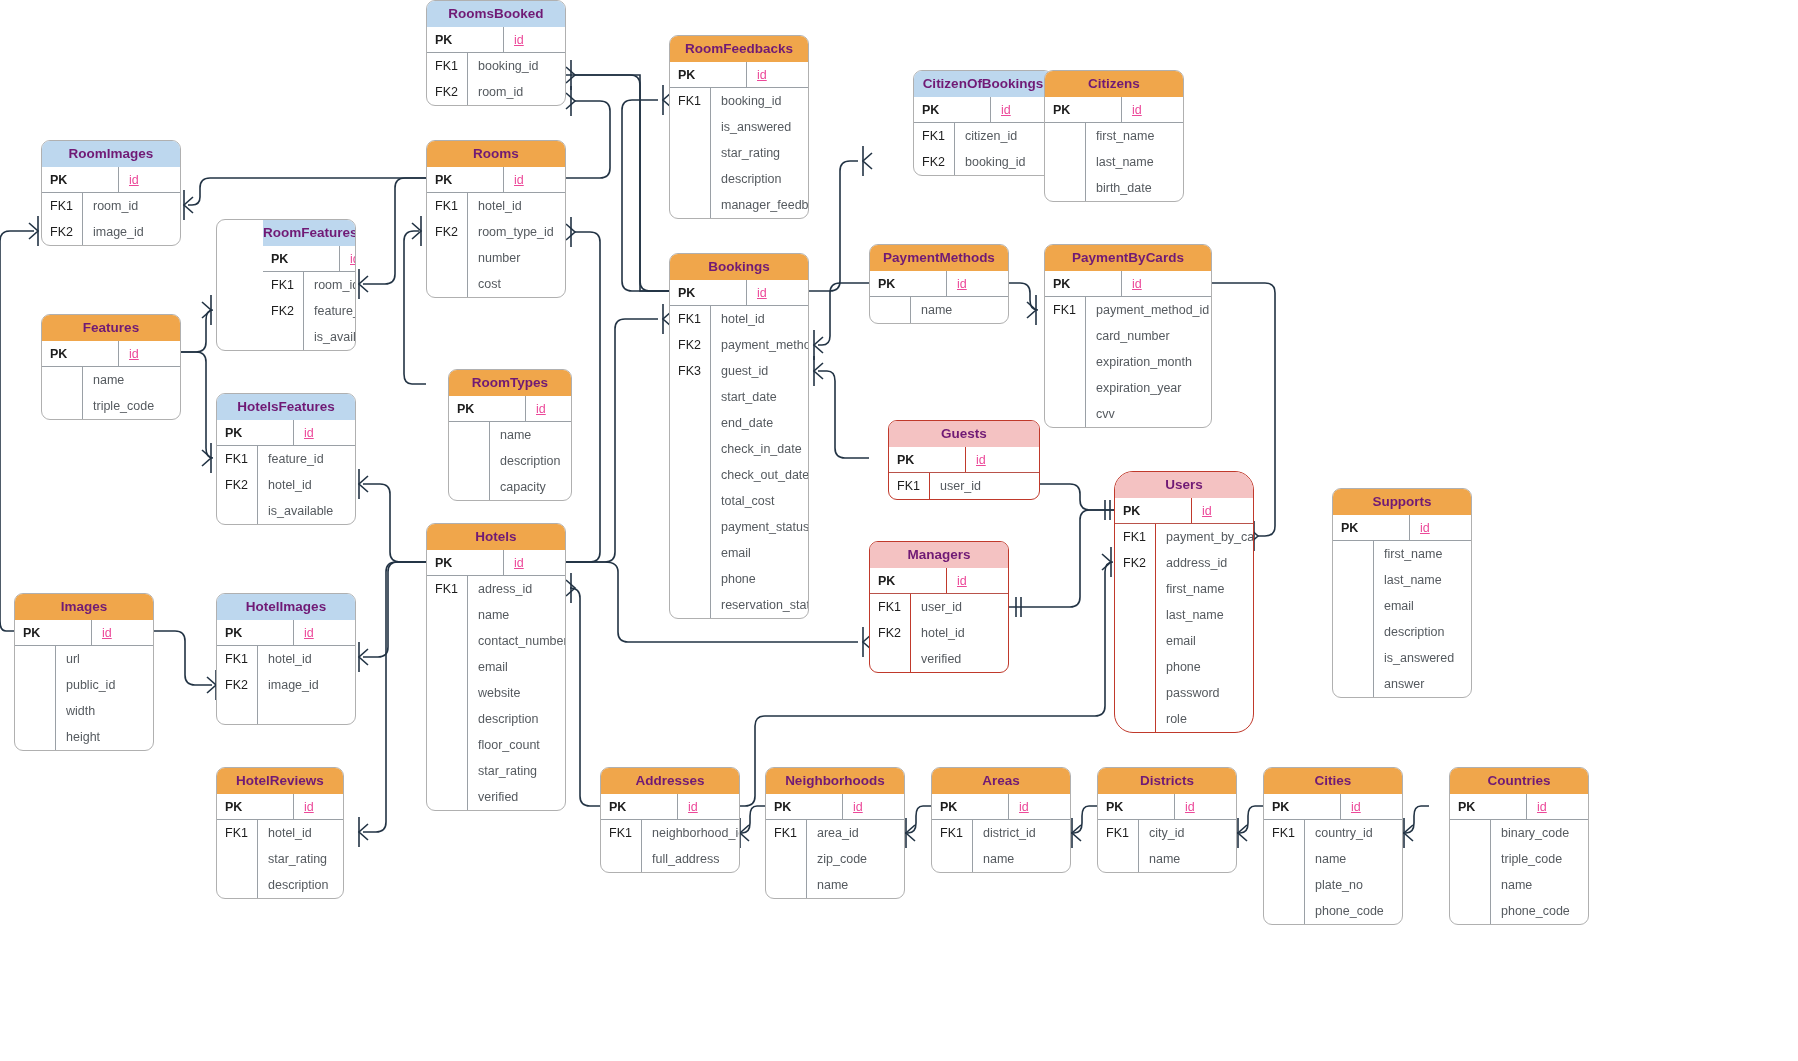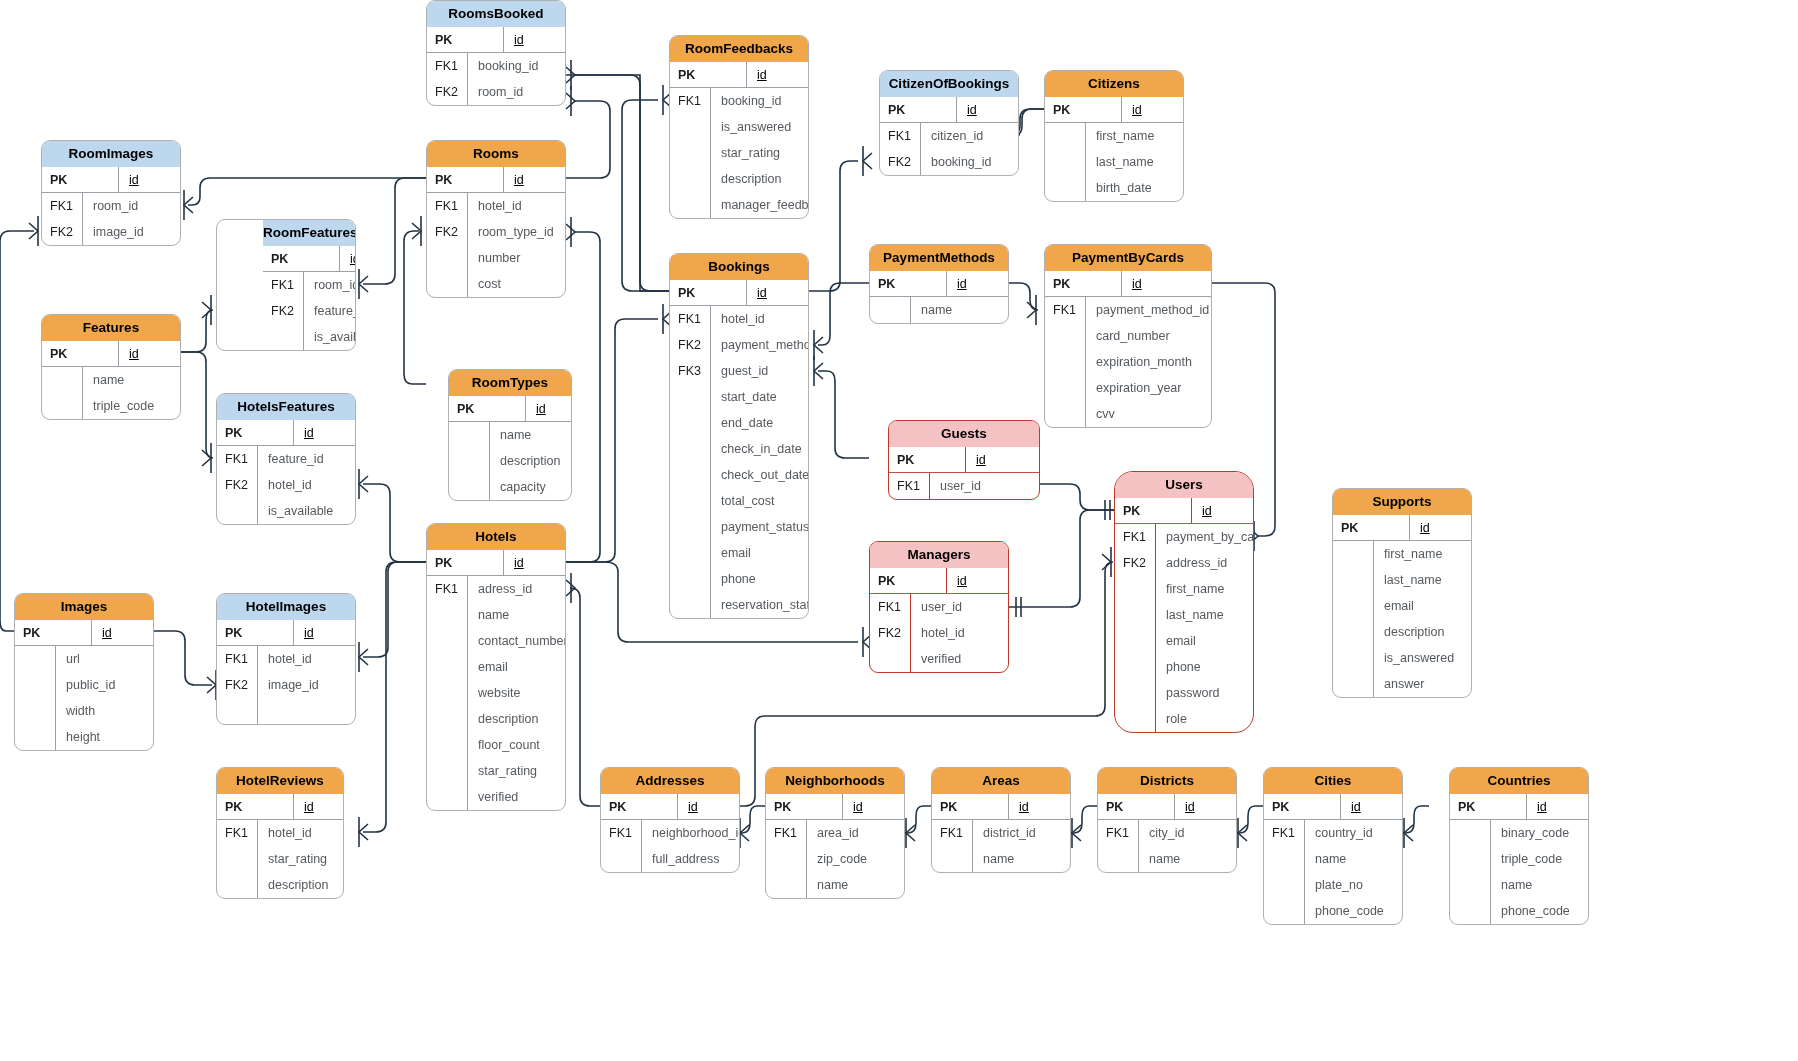--- a/index.html
+++ b/index.html
@@ -22,21 +22,21 @@
     overflow:hidden;
   }
   .entity.orange{border:1.2px solid #b0b0b0;}
   .entity.blue{border:1.2px solid #b0b0b0;}
   .entity.pink{border:1.3px solid #c0392b;}
 
   .ent-title{
     text-align:center;
     font-weight:bold;
     font-size:13.5px;
-    color:#000000;
+    color:#701a75;
     height:26px;line-height:26px;
     box-sizing:border-box;
   }
   .orange .ent-title{background:#f0a64b;}
   .blue   .ent-title{background:#bdd7ee;}
   .pink   .ent-title{background:#f4c2c2;}
 
   .rows{display:block;}
   .row{
     display:flex;align-items:center;
@@ -61,21 +61,21 @@
     font-size:12.5px;
     color:#555a5f;
     border-left:1.1px solid #9aa0a6;
     height:100%;
     line-height:26px;
     box-sizing:border-box;
     white-space:nowrap;
   }
   .pink .field, .pink .key{border-color:#c0392b;}
   .pink .row.pkrow{border-bottom-color:#b9524a;}
-  .field.pkname{color:#000000;text-decoration:underline;}
+  .field.pkname{color:#ec4899;text-decoration:underline;}
   .row.empty .field{border-left:1.1px solid #9aa0a6;}
 </style>
 </head>
 <body>
 
 <div id="canvas">
 
   <svg id="edges" viewBox="0 0 1798 1061" xmlns="http://www.w3.org/2000/svg">
 
     <path d="M669,291 L640,291 L640,75 L552,75" transform="translate(0,0)"></path>
@@ -247,21 +247,21 @@
           <div class="row">
             <div class="key"></div>
             <div class="field">description</div>
           </div>
           <div class="row">
             <div class="key"></div>
             <div class="field">manager_feedback</div>
           </div>
         </div>
       </div>
-      <div class="entity blue" style="left: 879px; top: 70px; width: 140px;">
+      <div class="entity blue" style="left: 913px; top: 70px; width: 140px;">
         <div class="ent-title">CitizenOfBookings</div>
         <div class="rows">
           <div class="row pkrow">
             <div class="key pk">PK</div>
             <div class="field pkname">id</div>
           </div>
           <div class="row">
             <div class="key">FK1</div>
             <div class="field">citizen_id</div>
           </div>

